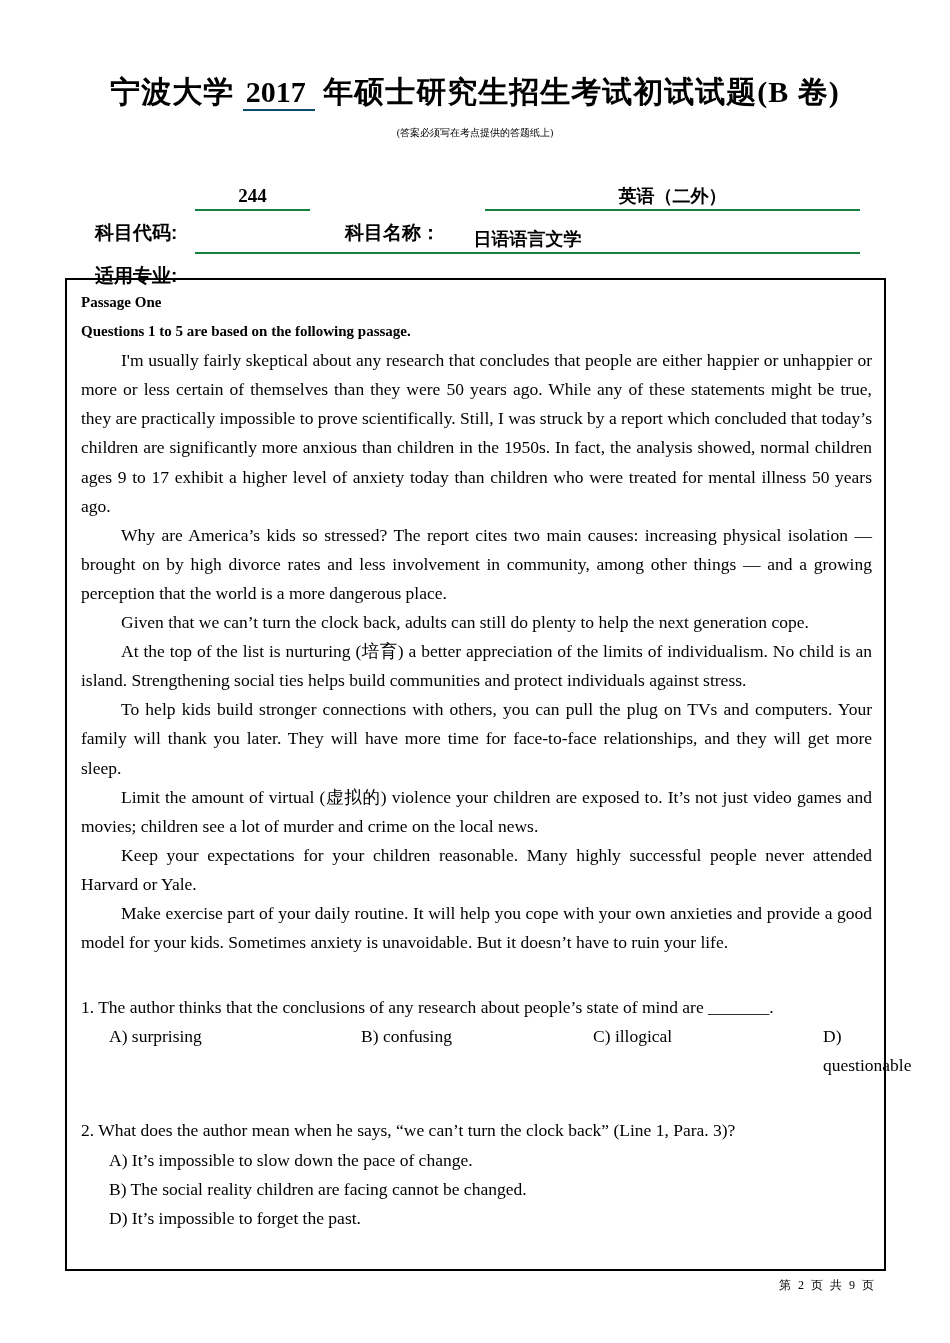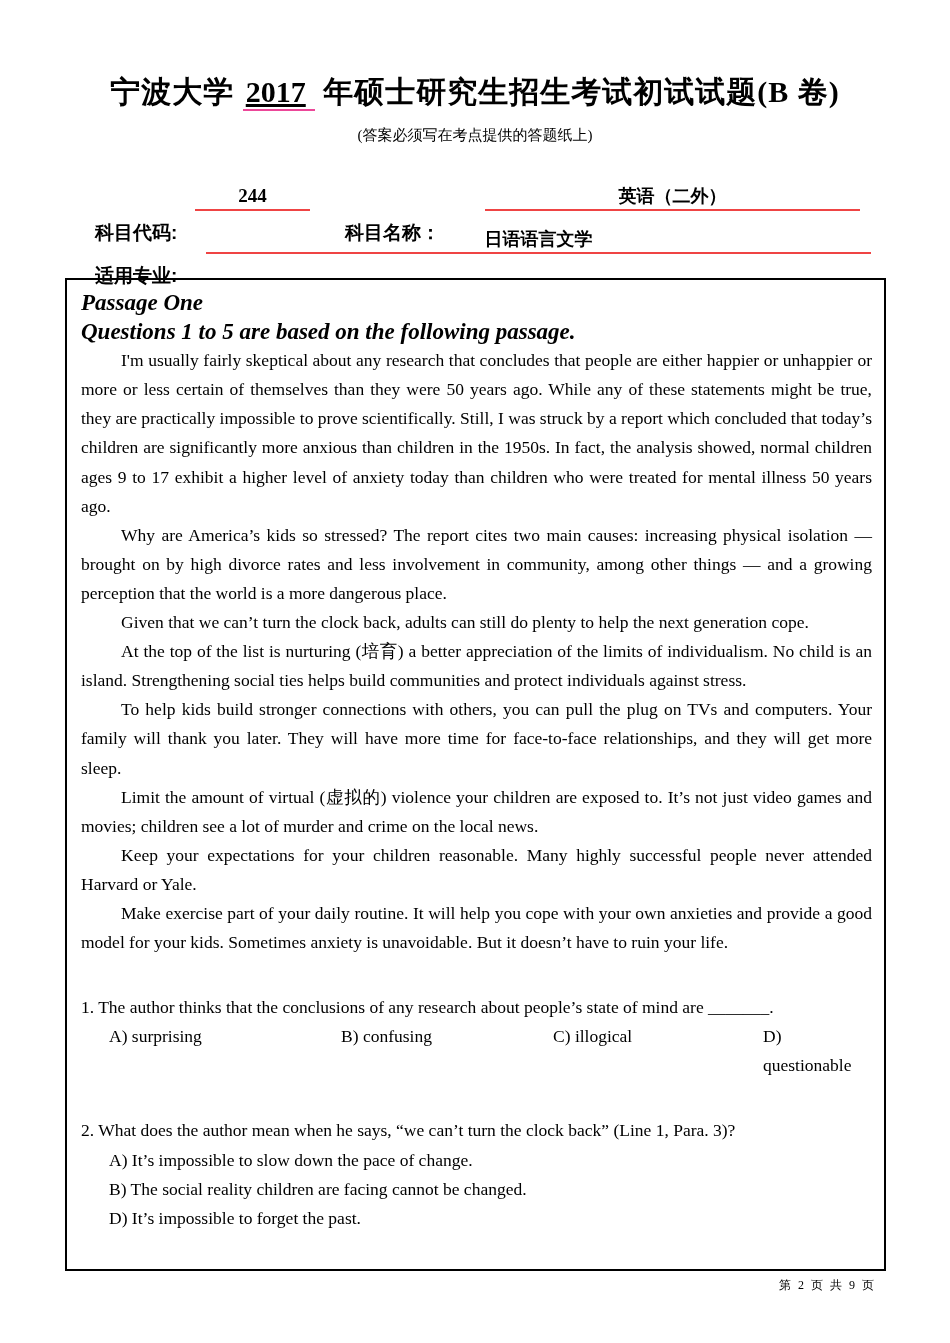--- a/index.html
+++ b/index.html
@@ -17,74 +17,73 @@
   }
   
   .title {
     position: absolute; top: 72px; left: 0; width: 100%;
     text-align: center;
     font-size: 30px; font-weight: 700;
     letter-spacing: 1px;
     white-space: nowrap;
   }
   .title .year {
-    border-bottom: 2px solid #ec4899;
+    border-bottom: 2px solid #0c4a6e;
     padding: 0 9px 1px 3px;
     letter-spacing: 0;
-    text-decoration: underline;
   }
   .subtitle {
     position: absolute; top: 126px; left: 0; width: 100%;
     text-align: center;
-    font-size: 15px;
+    font-size: 10px;
   }
   
   .field-label {
     position: absolute;
     font-family: "Liberation Sans", sans-serif;
     font-weight: 700; font-size: 19px;
     white-space: nowrap;
     margin-top: 36px;
   }
   .field-value {
     position: absolute;
-    border-bottom: 2px solid #ef4444;
+    border-bottom: 2px solid #15803d;
     text-align: center;
     font-weight: 700; font-size: 18px;
     height: 28px; line-height: 26px;
     white-space: nowrap;
   }
   .cjk-value { font-family: "Liberation Sans", sans-serif; }
   .num-value { font-family: "Liberation Serif", serif; font-size: 19px; }
   
   .box {
     position: absolute; left: 65px; top: 278px;
     width: 821px; height: 993px;
     border: 2px solid #000;
     padding: 8px 12px 0 14px;
   }
   .line-bold {
     font-weight: 700;
-    font-size: 23px; line-height: 29.1px; font-style: italic;
+    font-size: 15px; line-height: 29.1px;
   }
   .para {
     font-size: 17.5px; line-height: 29.1px;
     text-align: justify;
     text-indent: 40px;
   }
   .q-stem {
     font-size: 17.5px; line-height: 29.1px;
     text-align: left;
     margin-top: 36px;
   }
   .opt-row {
     display: grid;
     grid-template-columns: 232px 212px 210px auto;
     padding-left: 28px;
-    font-size: 17.5px; line-height: 29.1px;
+    font-size: 17.5px; line-height: 29.1px; gap: 20px;
   }
   .opt-line {
     padding-left: 28px;
     font-size: 17.5px; line-height: 29.1px;
   }
   
   .footer {
     position: absolute; top: 1277px; right: 74px;
     font-size: 12px;
     letter-spacing: 2px;
@@ -100,21 +99,21 @@
 
   <div class="subtitle">(答案必须写在考点提供的答题纸上)</div>
 
   <div class="field-label" style="left:95px; top:184px;">科目代码:</div>
   <div class="field-value num-value" style="left:195px; top:183px; width:115px;">244</div>
 
   <div class="field-label" style="left:345px; top:184px;">科目名称：</div>
   <div class="field-value cjk-value" style="left:485px; top:183px; width:375px;">英语（二外）</div>
 
   <div class="field-label" style="left:95px; top:227px;">适用专业:</div>
-  <div class="field-value cjk-value" style="left:206px; top:226px; width:665px;text-align:center;">日语语言文学</div>
+  <div class="field-value cjk-value" style="left:195px; top:226px; width:665px;text-align:center;">日语语言文学</div>
 
   <div class="box">
     <div class="line-bold">Passage One</div>
     <div class="line-bold">Questions 1 to 5 are based on the following passage.</div>
 
     <p class="para">I'm usually fairly skeptical about any research that concludes that people are either happier or unhappier or more or less certain of themselves than they were 50 years ago. While any of these statements might be true, they are practically impossible to prove scientifically. Still, I was struck by a report which concluded that today’s children are significantly more anxious than children in the 1950s. In fact, the analysis showed, normal children ages 9 to 17 exhibit a higher level of anxiety today than children who were treated for mental illness 50 years ago.</p>
     <p class="para">Why are America’s kids so stressed? The report cites two main causes: increasing physical isolation — brought on by high divorce rates and less involvement in community, among other things — and a growing perception that the world is a more dangerous place.</p>
     <p class="para">Given that we can’t turn the clock back, adults can still do plenty to help the next generation cope.</p>
     <p class="para">At the top of the list is nurturing (培育) a better appreciation of the limits of individualism. No child is an island. Strengthening social ties helps build communities and protect individuals against stress.</p>
     <p class="para">To help kids build stronger connections with others, you can pull the plug on TVs and computers. Your family will thank you later. They will have more time for face-to-face relationships, and they will get more sleep.</p>

